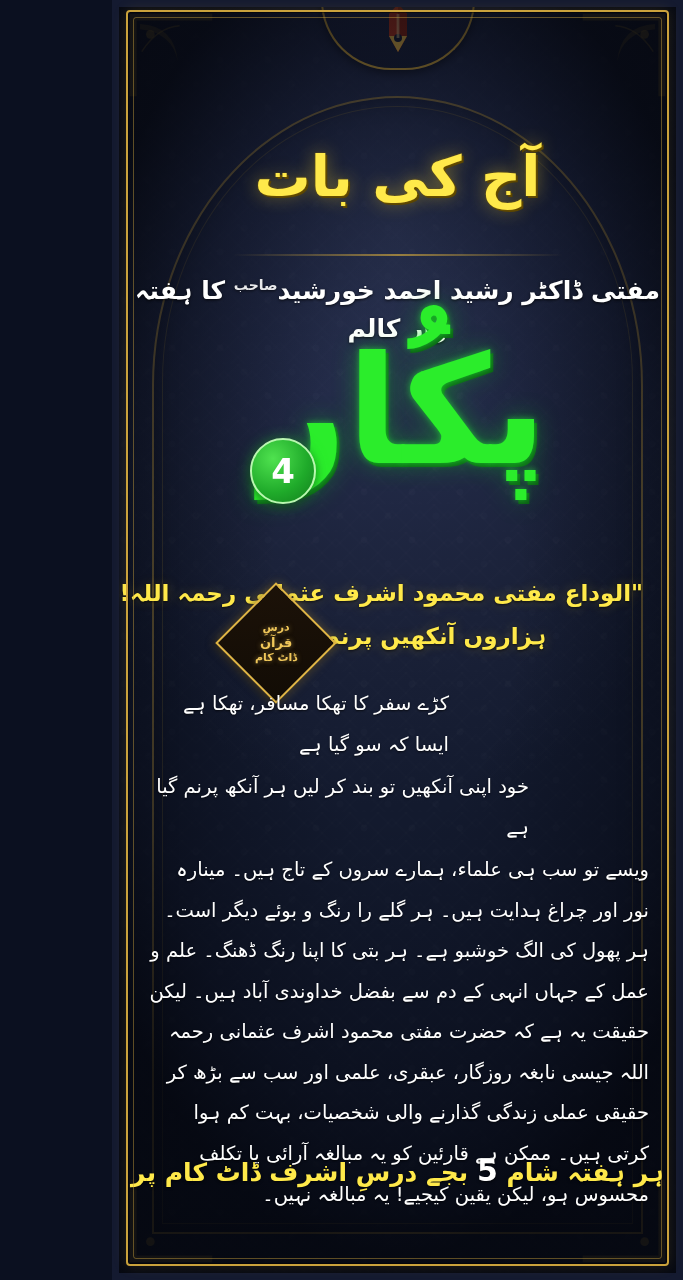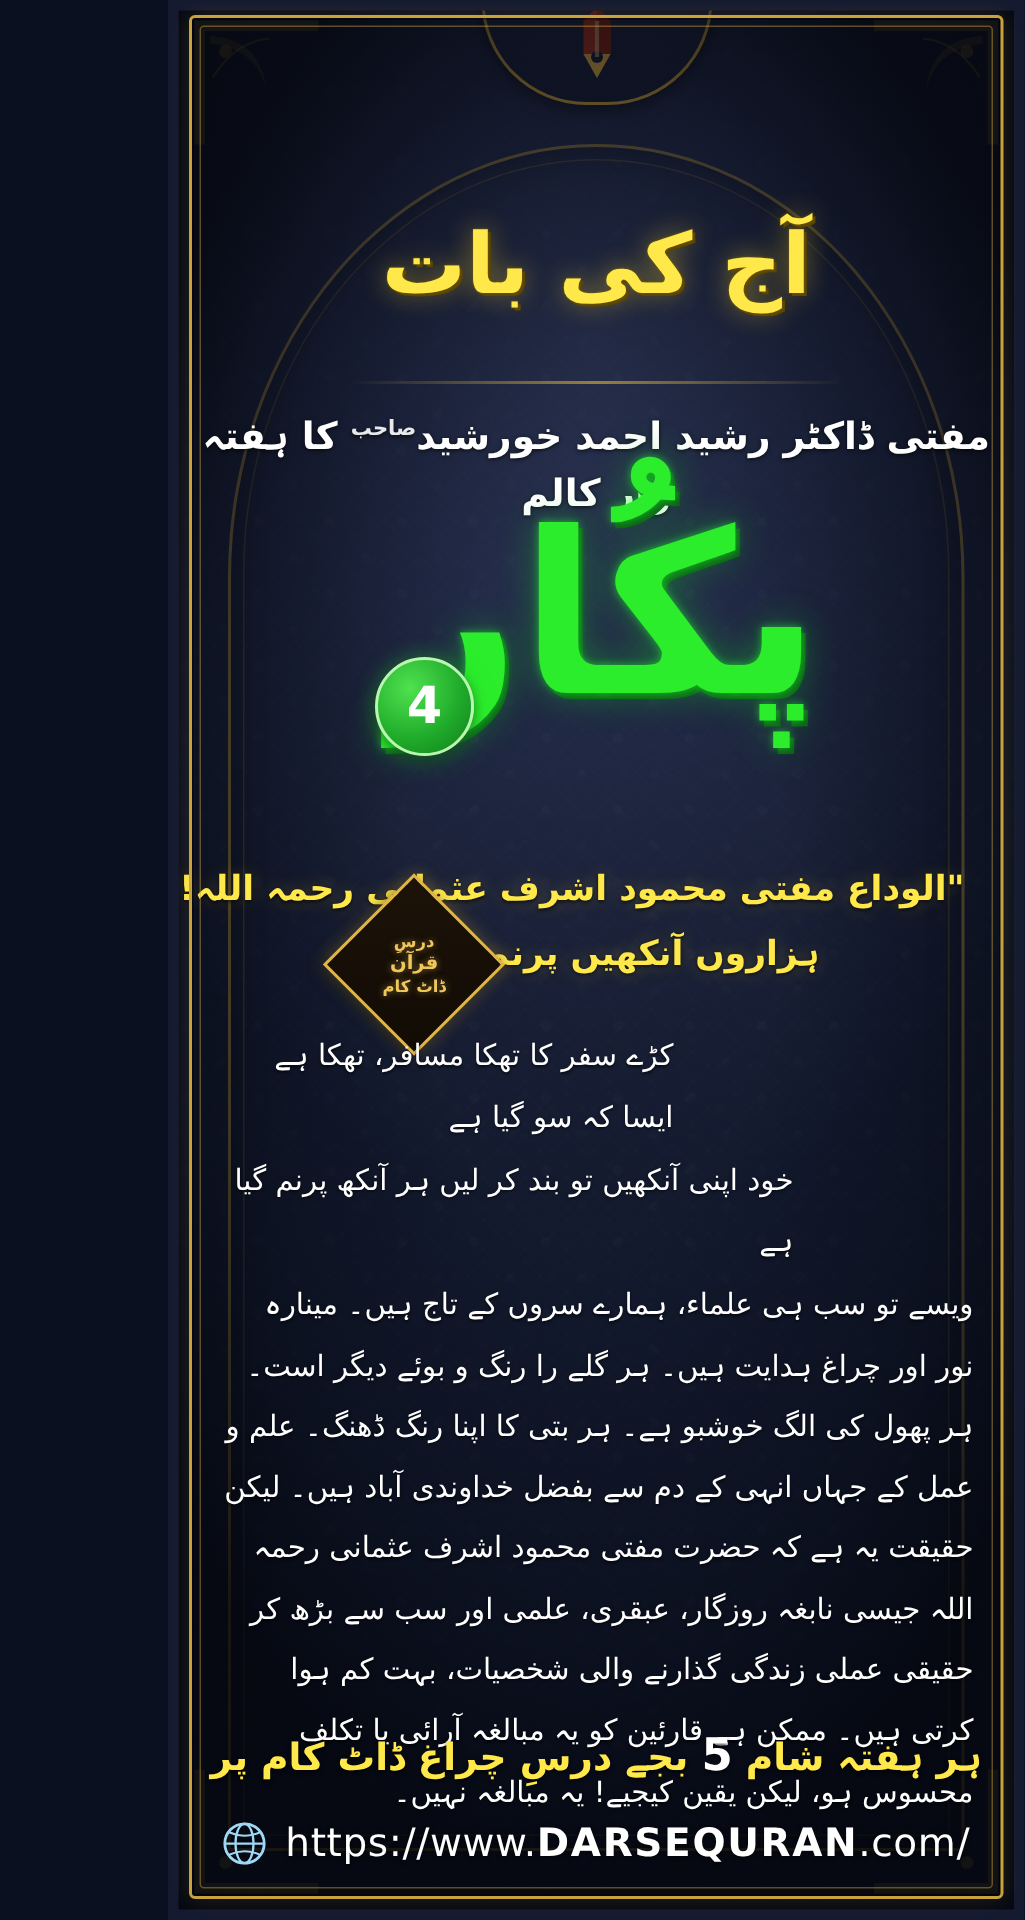--- a/index.html
+++ b/index.html
@@ -403,30 +403,20 @@
 
   <div class="body-text">
     <p class="indent-lead">کڑے سفر کا تھکا مسافر، تھکا ہے ایسا کہ سو گیا ہے</p>
     <p class="lead2">خود اپنی آنکھیں تو بند کر لیں ہر آنکھ پرنم گیا ہے</p>
     <p>ویسے تو سب ہی علماء، ہمارے سروں کے تاج ہیں۔ مینارہ نور اور چراغ ہدایت ہیں۔ ہر گلے را رنگ و بوئے دیگر است۔ ہر پھول کی الگ خوشبو ہے۔ ہر بتی کا اپنا رنگ ڈھنگ۔ علم و عمل کے جہاں انہی کے دم سے بفضل خداوندی آباد ہیں۔ لیکن حقیقت یہ ہے کہ حضرت مفتی محمود اشرف عثمانی رحمہ اللہ جیسی نابغہ روزگار، عبقری، علمی اور سب سے بڑھ کر حقیقی عملی زندگی گذارنے والی شخصیات، بہت کم ہوا کرتی ہیں۔ ممکن ہے قارئین کو یہ مبالغہ آرائی یا تکلف محسوس ہو، لیکن یقین کیجیے! یہ مبالغہ نہیں۔</p>
   </div>
 
   <div class="footer-line">
     <span>ہر ہفتہ شام</span>
     <span class="num">5</span>
-    <span>بجے درسِ چراغ ڈاٹ کام پر</span>
-  </div>
-
-  <div class="url-row">
-    <svg class="globe" viewBox="0 0 32 32">
-      <circle cx="16" cy="16" r="14" fill="none" stroke="#9fd8f5" stroke-width="2"></circle>
-      <ellipse cx="16" cy="16" rx="6.4" ry="14" fill="none" stroke="#9fd8f5" stroke-width="1.6"></ellipse>
-      <line x1="2" y1="16" x2="30" y2="16" stroke="#9fd8f5" stroke-width="1.6"></line>
-      <path d="M5 8 q11 5 22 0" fill="none" stroke="#9fd8f5" stroke-width="1.4"></path>
-      <path d="M5 24 q11 -5 22 0" fill="none" stroke="#9fd8f5" stroke-width="1.4"></path>
-    </svg>
-    <div class="url-text"><span>https://www.</span><span class="brand">DARSEQURAN</span><span>.com/</span></div>
-  </div>
+    <span>بجے درسِ اشرف ڈاٹ کام پر</span>
+  </div>
+
 
   <div class="frame-outer"></div>
   <div class="frame-gold"></div>
   <div class="frame-gold-thin"></div>
 </div>
 
 </body></html>

